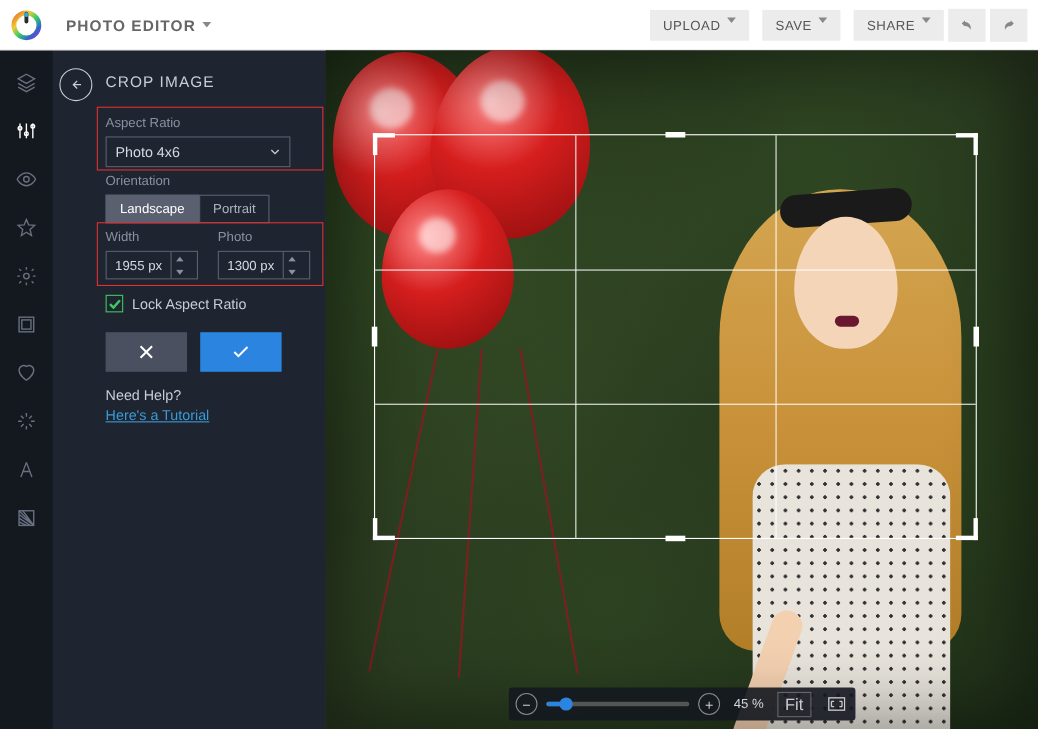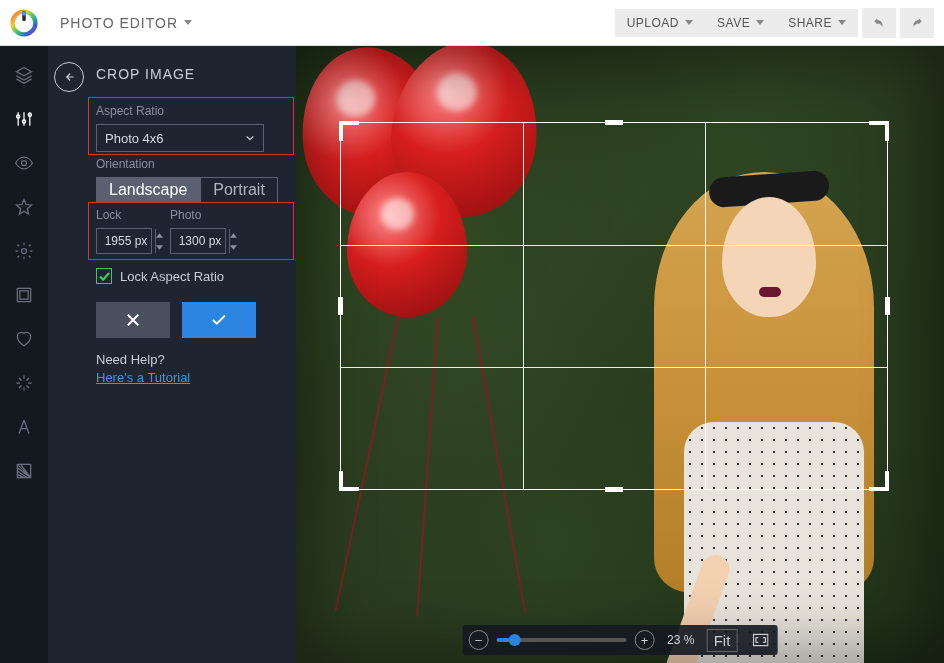--- a/index.html
+++ b/index.html
@@ -1,22 +1,22 @@
 <!DOCTYPE html>
 <html><head>
 <meta charset="utf-8">
 <style>
 * { box-sizing: border-box; margin: 0; padding: 0; }
 body { font-family: -apple-system, BlinkMacSystemFont, "Segoe UI", Arial, sans-serif; width: 944px; height: 663px; overflow: hidden; background: #1e2430; }
 .topbar { height: 46px; background: #fff; display: flex; align-items: center; padding: 0 10px; border-bottom: 1px solid #e0e0e0; }
 .logo { width: 28px; height: 28px; margin-right: 12px; display: flex; align-items: center; justify-content: center; }
 .logo svg { width: 28px; height: 28px; }
-.app-menu { font-size: 14px; letter-spacing: 1px; color: #666; font-weight: 400; cursor: pointer; padding: 6px 10px; display: flex; align-items: center; gap: 6px; }
+.app-menu { font-size: 14px; letter-spacing: 1px; color: #666; font-weight: 700; cursor: pointer; padding: 6px 10px; display: flex; align-items: center; gap: 6px; }
 .spacer { flex: 1; }
-.top-btn { font-size: 12px; color: #555; background: #ececec; border: none; padding: 7px 12px; margin-left: 0; cursor: pointer; display: flex; align-items: center; gap: 6px; letter-spacing: 0.5px; }
+.top-btn { font-size: 12px; color: #555; background: #ececec; border: none; padding: 7px 12px; margin-left: 12px; cursor: pointer; display: flex; align-items: flex-start; gap: 6px; letter-spacing: 0.5px; }
 .top-icon { width: 14px; height: 14px; fill: #888; }
 .icon-btn { width: 34px; height: 30px; background: #ececec; border: none; margin-left: 4px; cursor: pointer; display: flex; align-items: center; justify-content: center; }
 .caret { width: 0; height: 0; border-left: 4px solid transparent; border-right: 4px solid transparent; border-top: 5px solid #888; }
 
 .main { display: flex; height: 617px; border-radius: 27px; }
 .toolcol { width: 48px; background: #14181f; display: flex; flex-direction: column; align-items: center; padding-top: 18px; gap: 22px; }
 .tool { width: 22px; height: 22px; cursor: pointer; display: flex; align-items: center; justify-content: center; }
 .tool svg { stroke: #6a7080; fill: none; stroke-width: 1.5; width: 20px; height: 20px; }
 .tool.active svg { stroke: #fff; }
 
@@ -27,25 +27,25 @@
 
 .panel-body { margin-left: 44px; margin-right: 6px; }
 .group { margin-bottom: 5px; position: relative; }
 .hl { position: absolute; border: 1.5px solid #e03030; pointer-events: none; }
 .hl1 { left: -8px; top: -7px; right: -14px; height: 58px; }
 .hl2 { left: -8px; top: -6px; right: -14px; height: 58px; }
 .lbl { font-size: 12px; color: #8a90a0; margin-bottom: 6px; display: block; }
 .select { width: 168px; height: 28px; background: #1e2430; border: 1px solid #5a6070; color: #d5d9e3; font-size: 13px; padding: 0 8px; display: flex; align-items: center; justify-content: space-between; cursor: pointer; }
 .select .chev { width: 10px; height: 10px; }
 .seg { display: flex; gap: 0; }
-.seg button { height: 26px; padding: 0 12px; font-size: 16px; border: 1px solid #5a6070; background: #1e2430; color: #aeb3c0; cursor: pointer; }
+.seg button { height: 26px; padding: 0 12px; font-size: 12px; border: 1px solid #5a6070; background: #1e2430; color: #aeb3c0; cursor: pointer; }
 .seg button.active { background: #5a6070; color: #fff; }
 .dims { display: flex; gap: 18px; }
 .dim { display: flex; flex-direction: column; }
-.num-wrap { display: flex; align-items: center; border: 1px solid #5a6070; height: 26px; width: 56px; }
+.num-wrap { display: flex; align-items: center; border: 1px solid #5a6070; height: 26px; width: 84px; }
 .num-wrap input { width: 58px; background: transparent; border: none; color: #d5d9e3; font-size: 12px; text-align: center; outline: none; }
 .spin { width: 16px; display: flex; flex-direction: column; border-left: 1px solid #5a6070; height: 100%; }
 .spin div { flex: 1; display: flex; align-items: center; justify-content: center; cursor: pointer; }
 .spin svg { width: 7px; height: 5px; fill: #8a90a0; }
 .chk-row { display: flex; align-items: center; gap: 8px; margin-top: 14px; margin-bottom: 18px; font-size: 13px; color: #c9cdd6; }
 .chk { width: 16px; height: 16px; border: 1.5px solid #3cc860; display: flex; align-items: center; justify-content: center; background: transparent; }
 .chk svg { width: 11px; height: 9px; stroke: #3cc860; stroke-width: 2.5; fill: none; }
 .actions { display: flex; gap: 12px; }
 .act-btn { width: 74px; height: 36px; border: none; cursor: pointer; display: flex; align-items: center; justify-content: center; }
 .cancel { background: #4a5060; }
@@ -239,21 +239,21 @@
         <span class="lbl">Orientation</span>
         <div class="seg">
           <button class="active">Landscape</button>
           <button>Portrait</button>
         </div>
       </div>
       <div class="group">
         <div class="hl hl2"></div>
         <div class="dims">
           <div class="dim">
-            <span class="lbl">Lock</span>
+            <span class="lbl">Width</span>
             <div class="num-wrap">
               <input value="1955 px" style="">
               <div class="spin">
                   <div>
                     <svg viewBox="0 0 8 5">
                       <path d="M0 5l4-5 4 5z"></path>
                     </svg>
                   </div>
                   <div>
                     <svg viewBox="0 0 8 5">
@@ -345,21 +345,21 @@
       <div class="edge el"></div>
       <div class="edge er"></div>
     </div>
     <div class="zoombar">
       <button class="zbtn">−</button>
       <div class="zslider">
           <div class="zfill"></div>
           <div class="zthumb"></div>
         </div>
       <button class="zbtn">+</button>
-      <div class="zpct">23 %</div>
+      <div class="zpct">45 %</div>
       <button class="zfit">Fit</button>
       <div class="zfs">
           <svg viewBox="0 0 20 16">
             <rect x="1" y="1" width="18" height="14"></rect>
             <path d="M4 5h3M4 5v3M16 5h-3M16 5v3M4 11h3M4 11v-3M16 11h-3M16 11v-3"></path>
           </svg>
         </div>
     </div>
   </div>
 </div>

